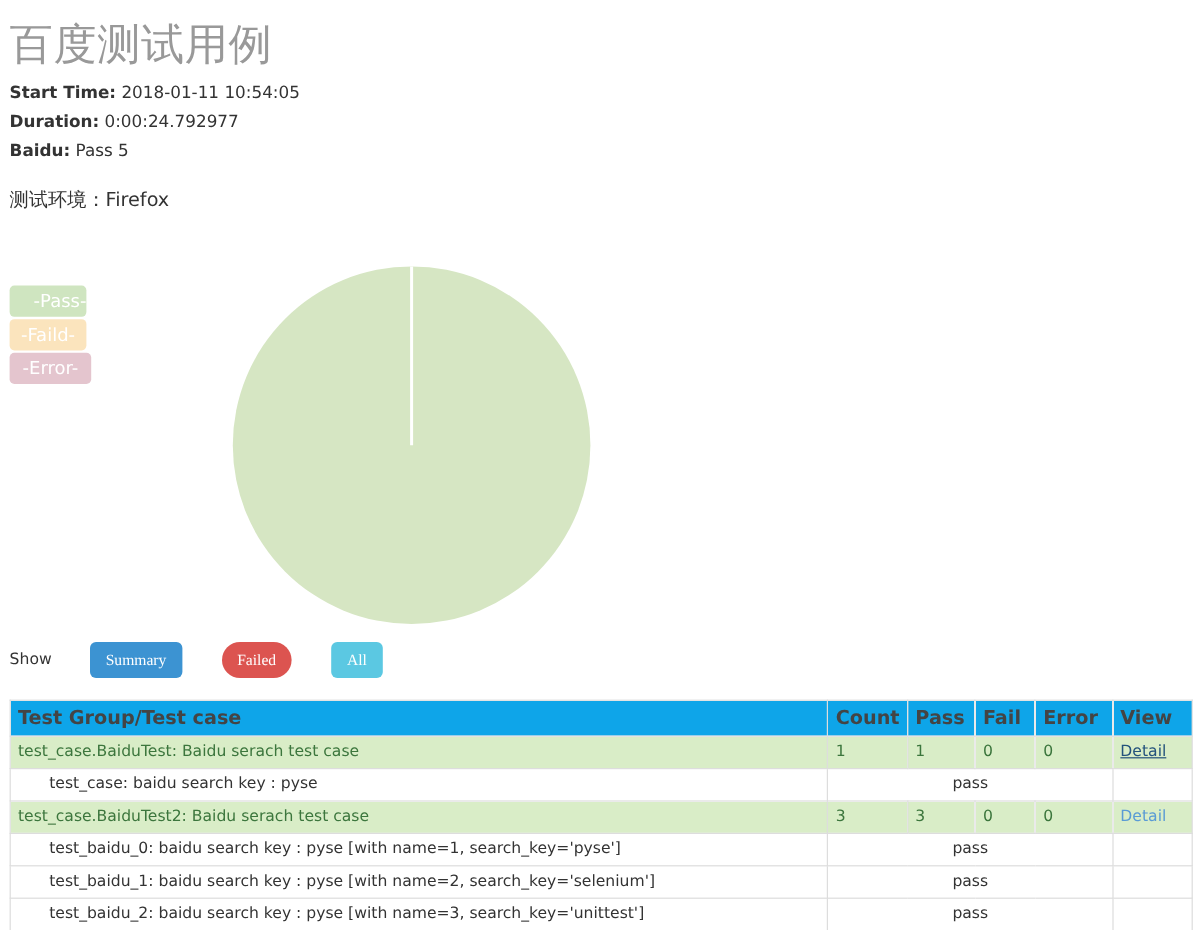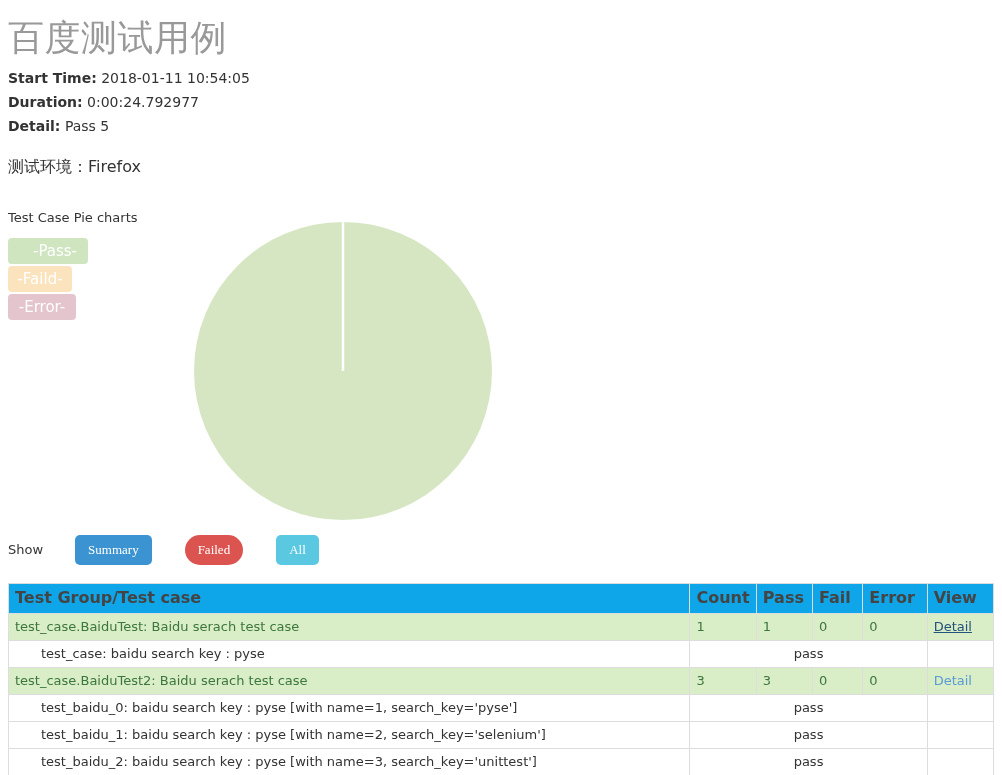--- a/index.html
+++ b/index.html
@@ -76,21 +76,21 @@
     height: 26px;
     line-height: 26px;
     border-radius: 4px;
     margin-bottom: 2px;
     text-align: center;
     color: #ffffff;
     font-size: 15px;
     padding: 0 6px;
     white-space: nowrap;
   }
-  .legend-pass  { background: #cfe5c0; width: 80px; padding-left: 20px; }
+  .legend-pass  { background: #cfe5c0; width: 64px; padding-left: 20px; }
   .legend-faild { background: #fbe4bd; width: 64px; }
   .legend-error { background: #e4c5ce; width: 68px; }
 
   .pie-wrap {
     position: absolute;
     top: 11px;
     left: 185px;
     width: 300px;
     height: 300px;
   }
@@ -197,28 +197,27 @@
     <span class="meta-label">Start Time:</span>
     <span class="meta-value">2018-01-11 10:54:05</span>
   </p>
 
   <p class="meta-line">
     <span class="meta-label">Duration:</span>
     <span class="meta-value">0:00:24.792977</span>
   </p>
 
   <p class="meta-line">
-    <span class="meta-label">Detail:</span>
+    <span class="meta-label">Baidu:</span>
     <span class="meta-value">Pass 5</span>
   </p>
 
   <p class="env-line">测试环境：Firefox</p>
 
   <div class="chart-block">
-    <p class="chart-caption">Test Case Pie charts</p>
 
     <div class="legend">
       <span class="legend-item legend-pass" style="background: rgb(207, 229, 192);">-Pass-</span>
       <span class="legend-item legend-faild" style="background: rgb(251, 228, 189);">-Faild-</span>
       <span class="legend-item legend-error" style="background: rgb(228, 197, 206);">-Error-</span>
     </div>
 
     <div class="pie-wrap">
       <svg class="pie-svg" width="300" height="300" viewBox="0 0 300 300">
         <circle cx="150" cy="150" r="149" fill="#d6e6c3"></circle>

